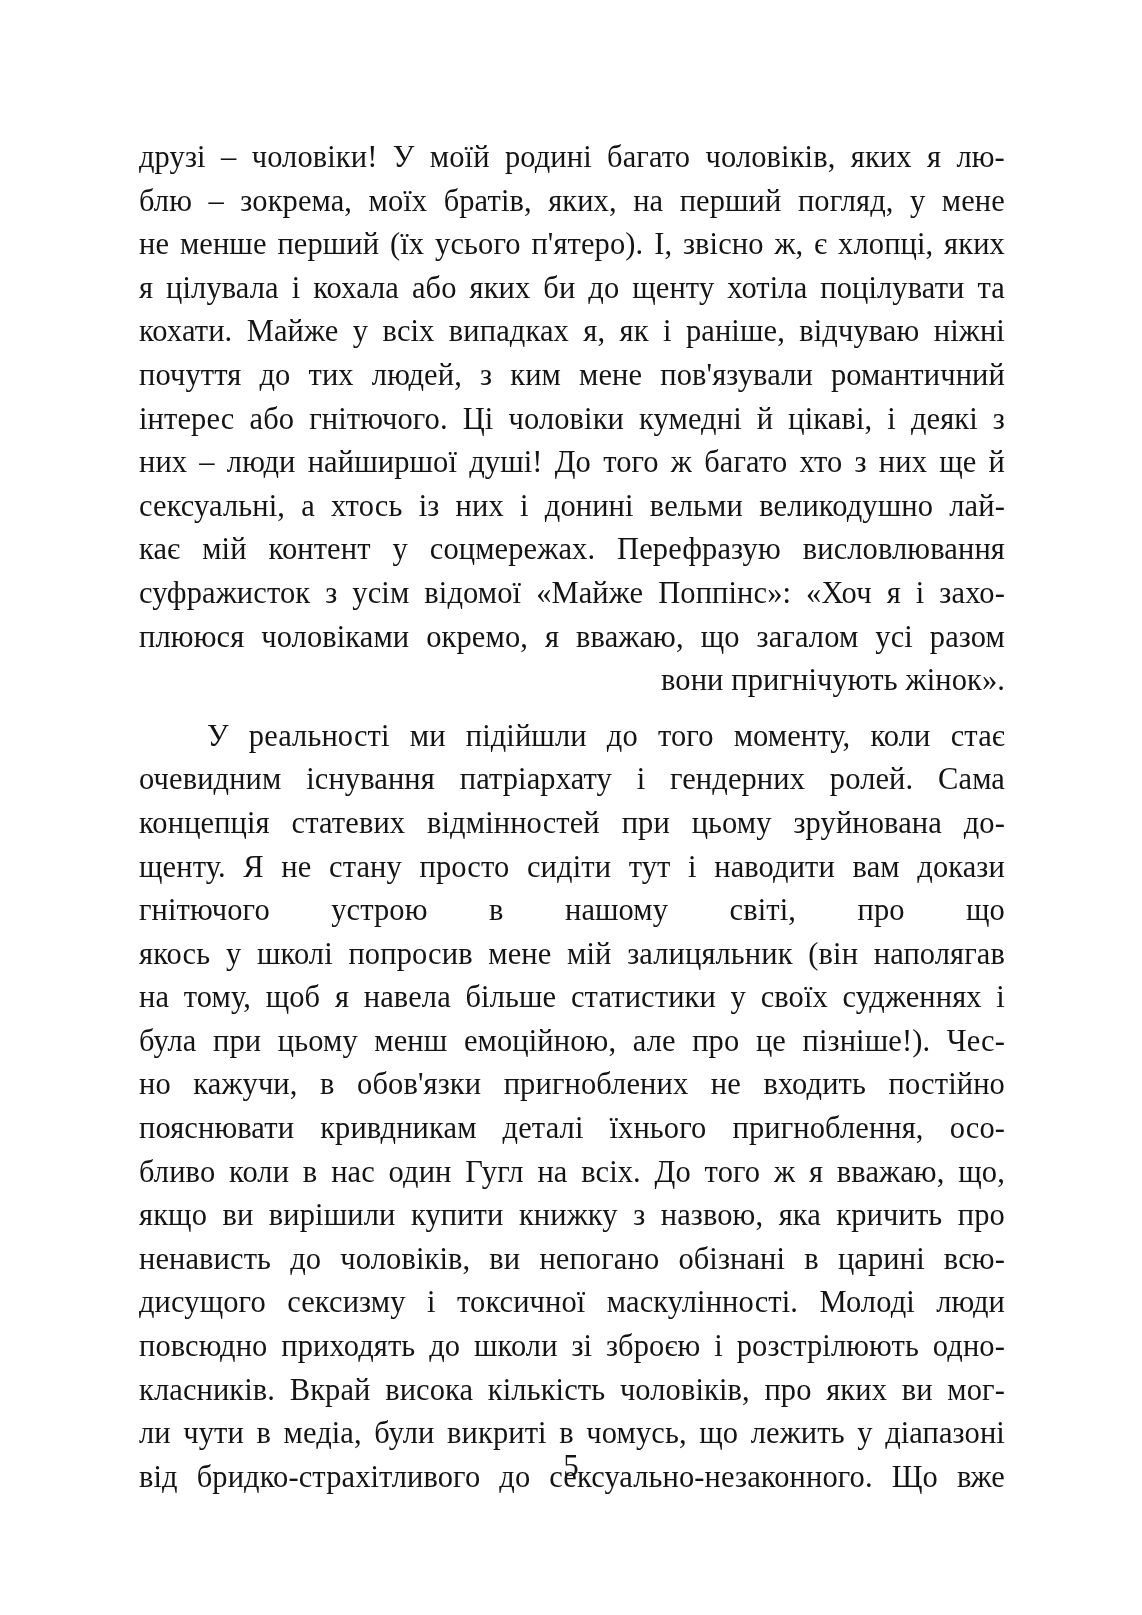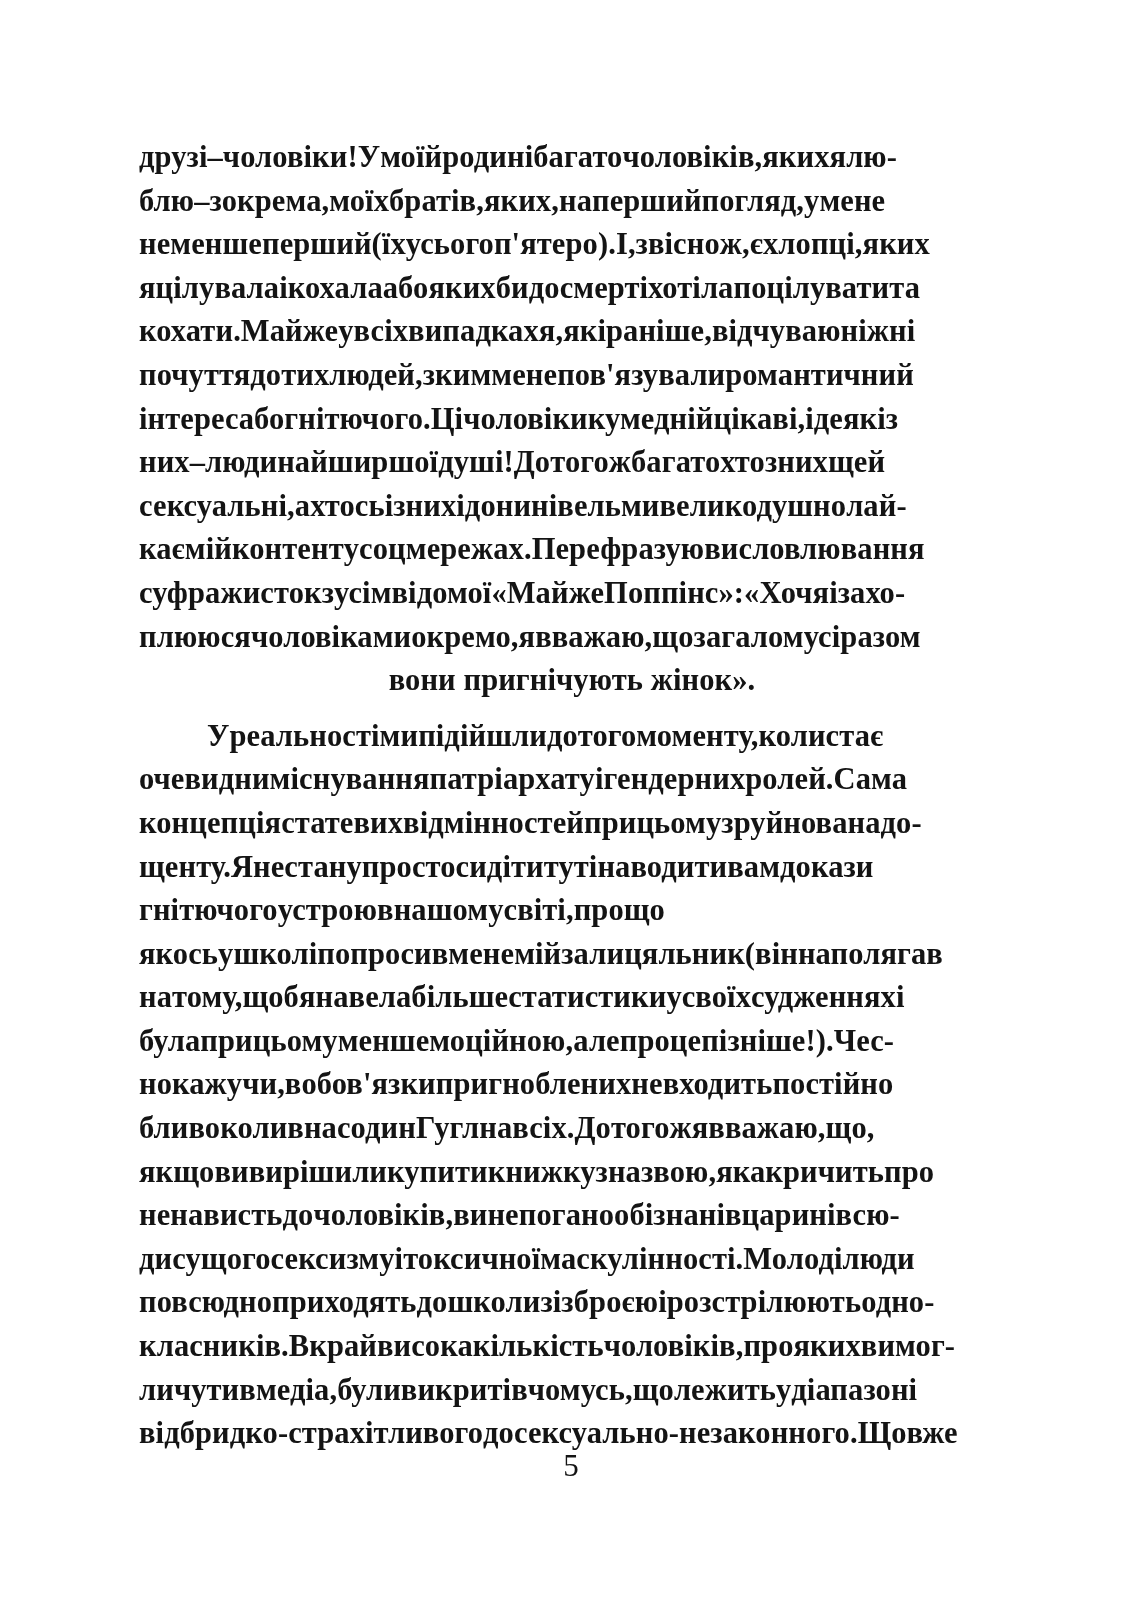--- a/index.html
+++ b/index.html
@@ -40,25 +40,24 @@
   
   .line {
     display: flex;
     height: 43.6px;
     align-items: baseline;
     font-size: 30.5px;
     letter-spacing: 0.1px;
     white-space: pre;
   }
   .line.justified {
-    font-weight: bold;
+    justify-content: space-between;
   }
   .line.last {
-    justify-content: center;
-    font-weight: bold;
+    justify-content: flex-end;
   }
   .line.indented {
     padding-left: 68px;
   }
   .line > span {
     display: inline-block;
   }
 
   .para-gap {
     height: 12px;
@@ -77,21 +76,21 @@
 </head>
 <body>
 
 <div class="page">
 
   <div class="text-block">
       <div class="para">
         <div class="line justified"><span>друзі</span><span>–</span><span>чоловіки!</span><span>У</span><span>моїй</span><span>родині</span><span>багато</span><span>чоловіків,</span><span>яких</span><span>я</span><span>лю-</span></div>
         <div class="line justified"><span>блю</span><span>–</span><span>зокрема,</span><span>моїх</span><span>братів,</span><span>яких,</span><span>на</span><span>перший</span><span>погляд,</span><span>у</span><span>мене</span></div>
         <div class="line justified"><span>не</span><span>менше</span><span>перший</span><span>(їх</span><span>усього</span><span>п'ятеро).</span><span>І,</span><span>звісно</span><span>ж,</span><span>є</span><span>хлопці,</span><span>яких</span></div>
-        <div class="line justified"><span>я</span><span>цілувала</span><span>і</span><span>кохала</span><span>або</span><span>яких</span><span>би</span><span>до</span><span>смерті</span><span>хотіла</span><span>поцілувати</span><span>та</span></div>
+        <div class="line justified"><span>я</span><span>цілувала</span><span>і</span><span>кохала</span><span>або</span><span>яких</span><span>би</span><span>до</span><span>щенту</span><span>хотіла</span><span>поцілувати</span><span>та</span></div>
         <div class="line justified"><span>кохати.</span><span>Майже</span><span>у</span><span>всіх</span><span>випадках</span><span>я,</span><span>як</span><span>і</span><span>раніше,</span><span>відчуваю</span><span>ніжні</span></div>
         <div class="line justified"><span>почуття</span><span>до</span><span>тих</span><span>людей,</span><span>з</span><span>ким</span><span>мене</span><span>пов'язували</span><span>романтичний</span></div>
         <div class="line justified"><span>інтерес</span><span>або</span><span>гнітючого.</span><span>Ці</span><span>чоловіки</span><span>кумедні</span><span>й</span><span>цікаві,</span><span>і</span><span>деякі</span><span>з</span></div>
         <div class="line justified"><span>них</span><span>–</span><span>люди</span><span>найширшої</span><span>душі!</span><span>До</span><span>того</span><span>ж</span><span>багато</span><span>хто</span><span>з</span><span>них</span><span>ще</span><span>й</span></div>
         <div class="line justified"><span>сексуальні,</span><span>а</span><span>хтось</span><span>із</span><span>них</span><span>і</span><span>донині</span><span>вельми</span><span>великодушно</span><span>лай-</span></div>
         <div class="line justified"><span>кає</span><span>мій</span><span>контент</span><span>у</span><span>соцмережах.</span><span>Перефразую</span><span>висловлювання</span></div>
         <div class="line justified"><span>суфражисток</span><span>з</span><span>усім</span><span>відомої</span><span>«Майже</span><span>Поппінс»:</span><span>«Хоч</span><span>я</span><span>і</span><span>захо-</span></div>
         <div class="line justified"><span>плююся</span><span>чоловіками</span><span>окремо,</span><span>я</span><span>вважаю,</span><span>що</span><span>загалом</span><span>усі</span><span>разом</span></div>
         <div class="line last"><span>вони пригнічують жінок».</span></div>
       </div>
@@ -99,20 +98,21 @@
       <div class="para">
         <div class="line justified indented"><span>У</span><span>реальності</span><span>ми</span><span>підійшли</span><span>до</span><span>того</span><span>моменту,</span><span>коли</span><span>стає</span></div>
         <div class="line justified"><span>очевидним</span><span>існування</span><span>патріархату</span><span>і</span><span>гендерних</span><span>ролей.</span><span>Сама</span></div>
         <div class="line justified"><span>концепція</span><span>статевих</span><span>відмінностей</span><span>при</span><span>цьому</span><span>зруйнована</span><span>до-</span></div>
         <div class="line justified"><span>щенту.</span><span>Я</span><span>не</span><span>стану</span><span>просто</span><span>сидіти</span><span>тут</span><span>і</span><span>наводити</span><span>вам</span><span>докази</span></div>
         <div class="line justified"><span>гнітючого</span><span>устрою</span><span>в</span><span>нашому</span><span>світі,</span><span>про</span><span>що</span></div>
         <div class="line justified"><span>якось</span><span>у</span><span>школі</span><span>попросив</span><span>мене</span><span>мій</span><span>залицяльник</span><span>(він</span><span>наполягав</span></div>
         <div class="line justified"><span>на</span><span>тому,</span><span>щоб</span><span>я</span><span>навела</span><span>більше</span><span>статистики</span><span>у</span><span>своїх</span><span>судженнях</span><span>і</span></div>
         <div class="line justified"><span>була</span><span>при</span><span>цьому</span><span>менш</span><span>емоційною,</span><span>але</span><span>про</span><span>це</span><span>пізніше!).</span><span>Чес-</span></div>
         <div class="line justified"><span>но</span><span>кажучи,</span><span>в</span><span>обов'язки</span><span>пригноблених</span><span>не</span><span>входить</span><span>постійно</span></div>
+        <div class="line justified"><span>пояснювати</span><span>кривдникам</span><span>деталі</span><span>їхнього</span><span>пригноблення,</span><span>осо-</span></div>
         <div class="line justified"><span>бливо</span><span>коли</span><span>в</span><span>нас</span><span>один</span><span>Гугл</span><span>на</span><span>всіх.</span><span>До</span><span>того</span><span>ж</span><span>я</span><span>вважаю,</span><span>що,</span></div>
         <div class="line justified"><span>якщо</span><span>ви</span><span>вирішили</span><span>купити</span><span>книжку</span><span>з</span><span>назвою,</span><span>яка</span><span>кричить</span><span>про</span></div>
         <div class="line justified"><span>ненависть</span><span>до</span><span>чоловіків,</span><span>ви</span><span>непогано</span><span>обізнані</span><span>в</span><span>царині</span><span>всю-</span></div>
         <div class="line justified"><span>дисущого</span><span>сексизму</span><span>і</span><span>токсичної</span><span>маскулінності.</span><span>Молоді</span><span>люди</span></div>
         <div class="line justified"><span>повсюдно</span><span>приходять</span><span>до</span><span>школи</span><span>зі</span><span>зброєю</span><span>і</span><span>розстрілюють</span><span>одно-</span></div>
         <div class="line justified"><span>класників.</span><span>Вкрай</span><span>висока</span><span>кількість</span><span>чоловіків,</span><span>про</span><span>яких</span><span>ви</span><span>мог-</span></div>
         <div class="line justified"><span>ли</span><span>чути</span><span>в</span><span>медіа,</span><span>були</span><span>викриті</span><span>в</span><span>чомусь,</span><span>що</span><span>лежить</span><span>у</span><span>діапазоні</span></div>
         <div class="line justified"><span>від</span><span>бридко-страхітливого</span><span>до</span><span>сексуально-незаконного.</span><span>Що</span><span>вже</span></div>
       </div>
     </div>

